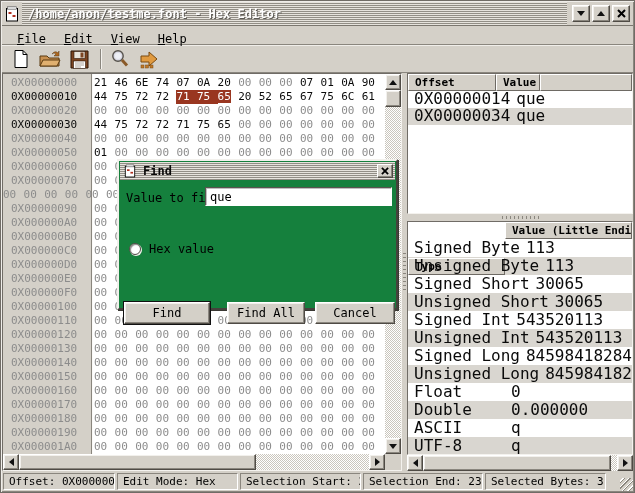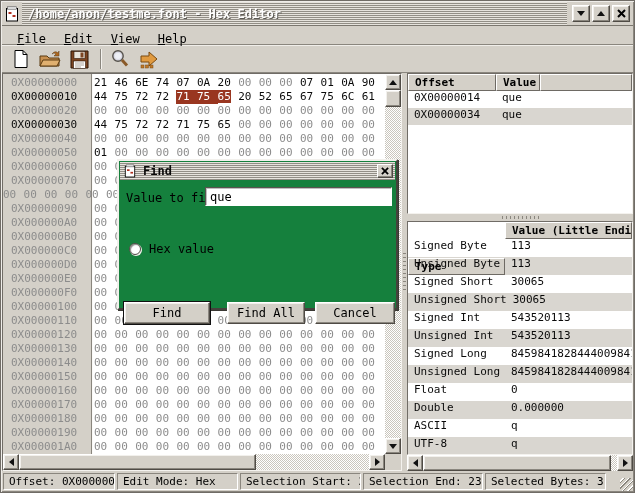--- a/index.html
+++ b/index.html
@@ -67,21 +67,21 @@
     background:repeating-linear-gradient(90deg,#8a867e 0 1px,transparent 1px 4px);}
 
   
   .rightcol{position:absolute;left:407px;top:73px;width:226px;height:398px;background:#d4d0c8;}
   .listpanel{position:absolute;left:0;width:226px;background:#fff;border:1px solid;border-color:#706c66 #f4f2ee #f4f2ee #706c66;overflow:hidden;}
   #results-panel{top:0;height:141px;}
   #inspector-panel{top:148px;height:234px;}
   .lheader{display:flex;height:17px;}
   .hcell{background:#d4d0c8;border:1px solid;border-color:#fff #6e6a64 #6e6a64 #fff;font-size:11px;font-weight:bold;
     padding:1px 0 0 6px;height:17px;white-space:nowrap;overflow:hidden;}
-  .lrow{display:flex;font-size:11px;color:#0a0a0a;align-items:flex-start;}
+  .lrow{display:flex;font-size:16px;color:#0a0a0a;align-items:flex-end;}
   .lrow.alt{background:#d9d6d0;}
   #results-panel .lrow{height:17px;}
   #inspector-panel .lrow{height:18px;}
   .c-off{flex:0 0 88px;padding-left:6px;}
   .c-val{flex:1 1 auto;padding-left:6px;white-space:nowrap;}
   .c-type{flex:0 0 97px;padding-left:6px;white-space:nowrap;}
   .right-hscroll{position:absolute;left:0;top:382px;width:226px;height:16px;}
 
   
   .statusbar{position:absolute;left:2px;bottom:2px;right:2px;height:20px;background:#d4d0c8;display:flex;align-items:center;padding-left:1px;}

